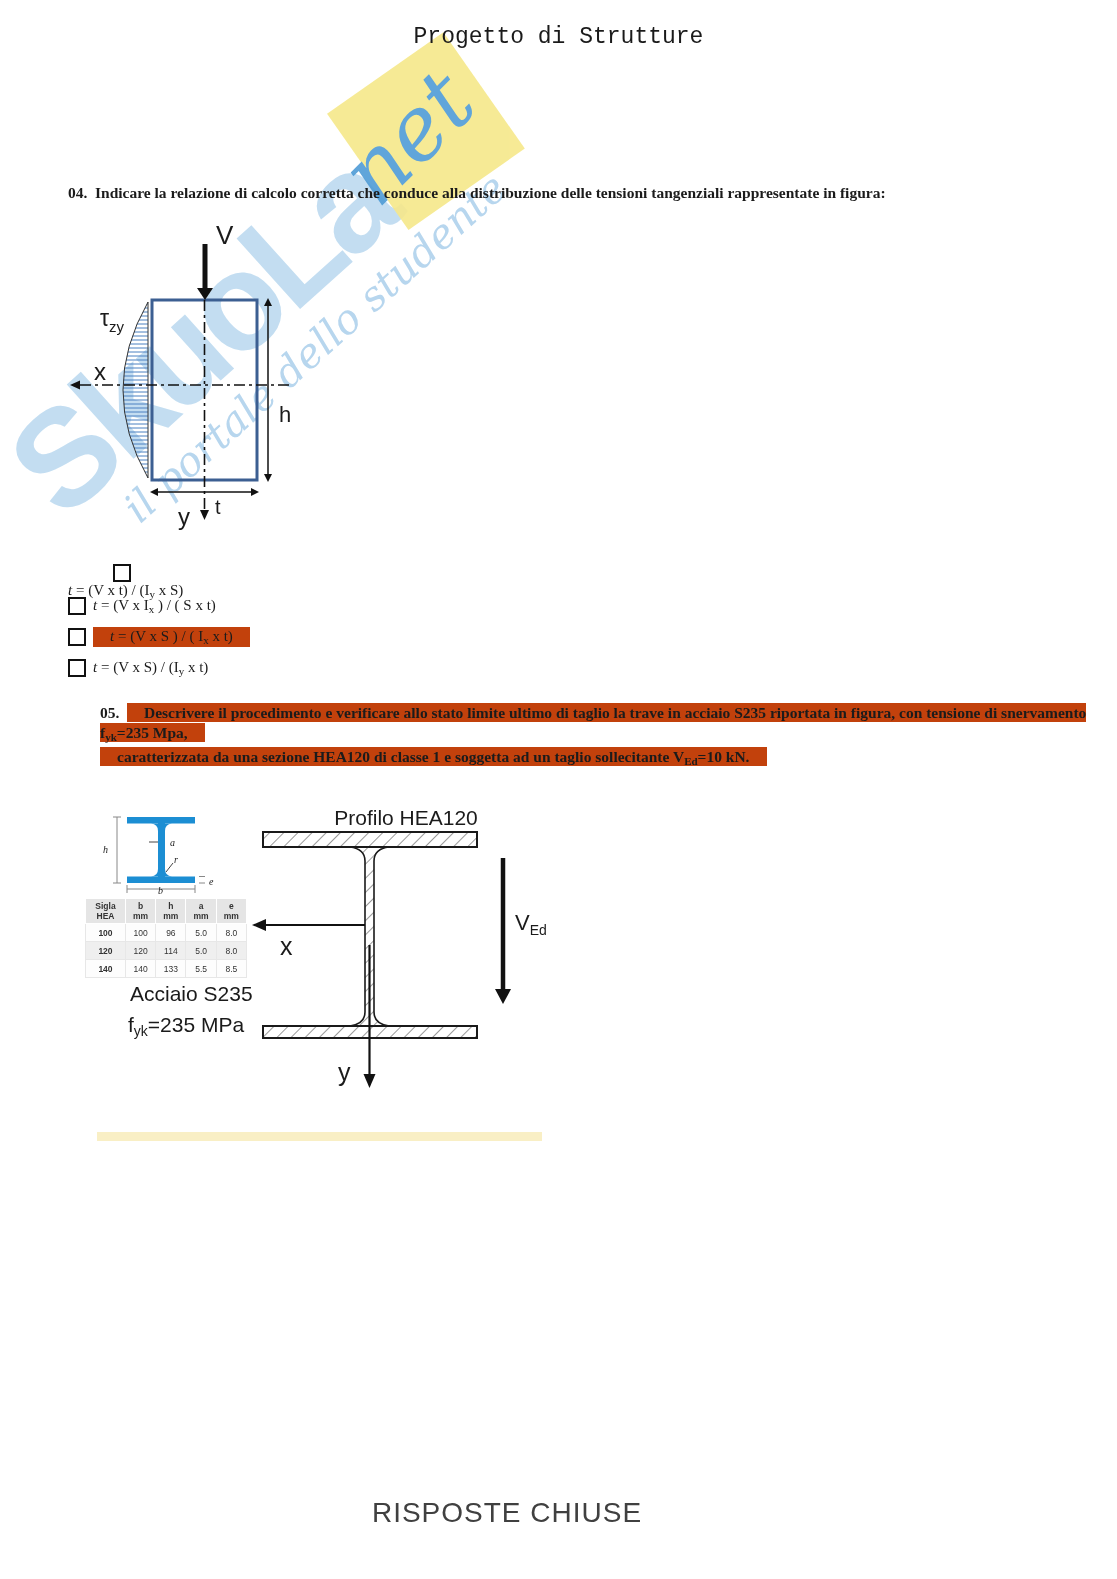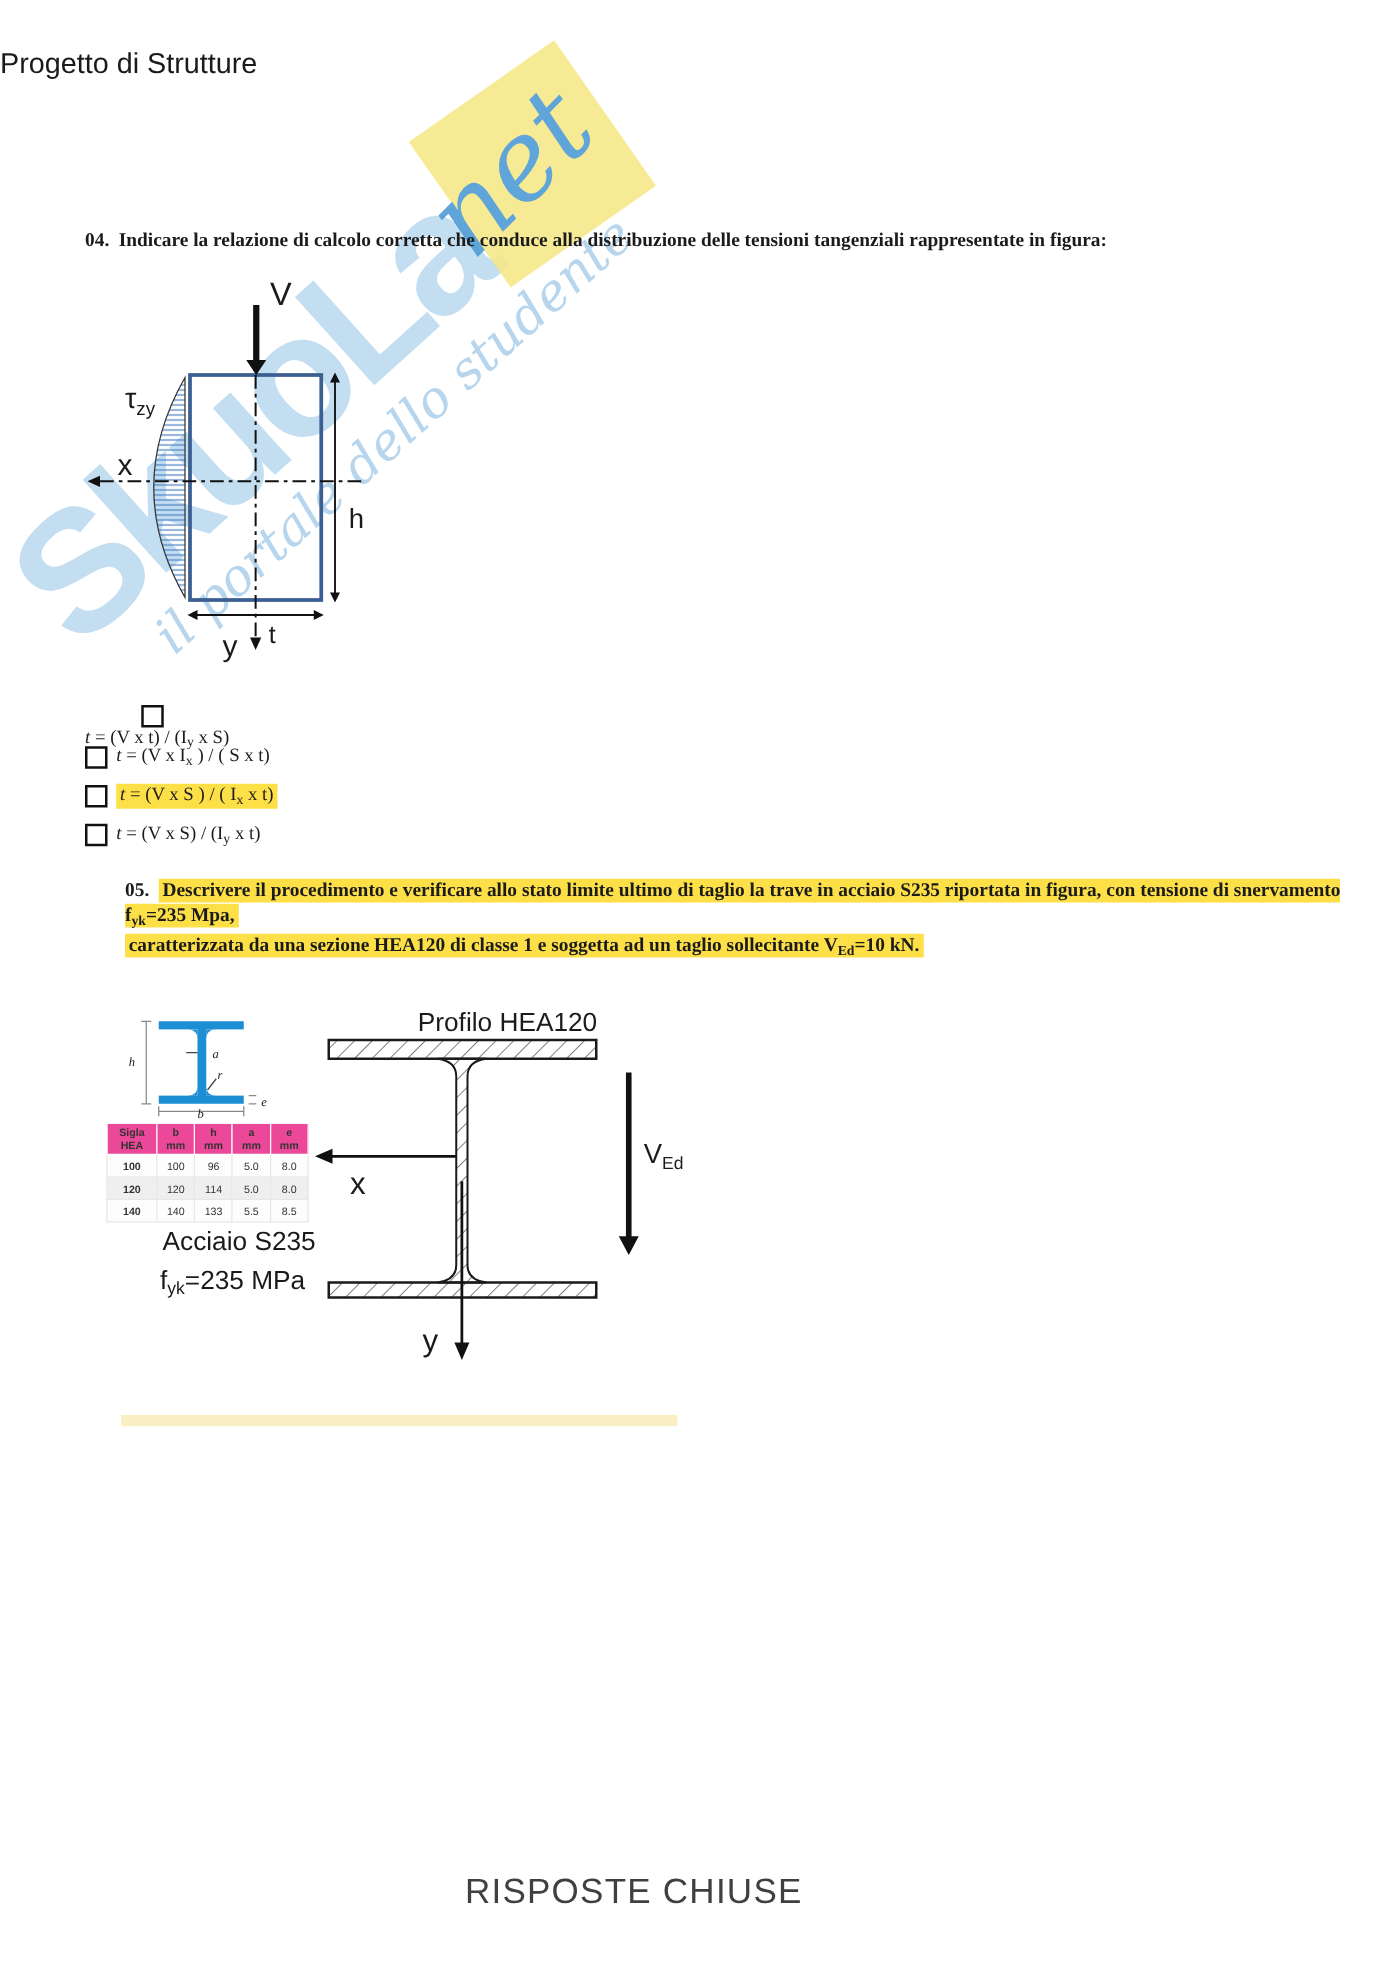--- a/index.html
+++ b/index.html
@@ -15,45 +15,45 @@
            color:#b9d8ef;letter-spacing:-7px;opacity:.85;}
   .wm-square{width:142px;height:142px;background:#f6e88a;margin-left:4px;transform:rotate(7deg);
              position:relative;opacity:.9;}
   .wm-net{position:absolute;left:-20px;top:14px;font-family:"DejaVu Serif", serif;font-style:italic;
           font-size:88px;color:#4f9cd6;transform:rotate(-10deg);}
   .wm-tagline{position:absolute;left:-55px;top:279px;width:700px;text-align:center;
               transform:rotate(-42deg);font-family:"DejaVu Serif", serif;font-style:italic;
               font-size:41px;color:#b7d6ee;white-space:nowrap;}
 
   
-  .doc-title{left:0;top:37px;width:1117px;text-align:left;
-             font-family:Liberation Sans, sans-serif;font-size:23px;color:#1a1a1a;}
+  .doc-title{left:0;top:24px;width:1117px;text-align:center;
+             font-family:Liberation Mono, monospace;font-size:23px;color:#1a1a1a;}
   .question{font-size:15.5px;font-weight:bold;line-height:20px;}
   .q-num{display:inline-block;width:27px;}
-  .hl{background:#fde047;padding:1px 3px;text-align:center;}
+  .hl{background:#c2410c;padding:1px 17px;text-align:center;}
   .hl-strip{left:97px;top:1132px;width:445px;height:9px;background:#f9efc5;}
   sub{font-size:11px;vertical-align:-3px;}
 
   
   .opt{position:absolute;left:68px;height:22px;display:flex;align-items:center;z-index:1;}
   .cb{display:inline-block;width:14px;height:14px;border:2.5px solid #111;background:#fff;
       margin-right:7px;flex:0 0 auto;cursor:pointer;}
   .formula{font-size:15px;color:#1b1b1b;white-space:pre;}
   .formula i{font-style:italic;}
 
   
   svg text{font-family:"Liberation Sans", sans-serif;fill:#1b1b1b;}
   .fig{position:absolute;z-index:1;}
   .small-label{font-family:"Liberation Serif", serif;font-style:italic;}
 
   
   .hea-table{position:absolute;left:85px;top:898px;width:162px;border-collapse:collapse;
              font-family:"Liberation Sans", sans-serif;font-size:8.5px;color:#333;
              text-align:center;z-index:1;background:#fdfdfd;}
-  .hea-table th{background:#ec4899;font-weight:bold;padding:2px 0;line-height:10px;border:1px solid #fff;}
+  .hea-table th{background:#e5e5e5;font-weight:bold;padding:2px 0;line-height:10px;border:1px solid #fff;}
   .hea-table td{padding:3.5px 0;border:1px solid #e7e7e7;}
   .hea-table tr.alt td{background:#efefef;}
   .hea-table td.sig{font-weight:bold;}
 
   .steel-label{position:absolute;font-family:"Liberation Sans", sans-serif;font-size:21px;color:#1a1a1a;z-index:1;}
   .steel-label sub{font-size:14px;vertical-align:-4px;}
 
   .footer-title{left:0;top:1497px;width:1014px;text-align:center;
                 font-family:"Liberation Sans", sans-serif;font-size:28px;letter-spacing:1px;color:#404040;}
 </style>

